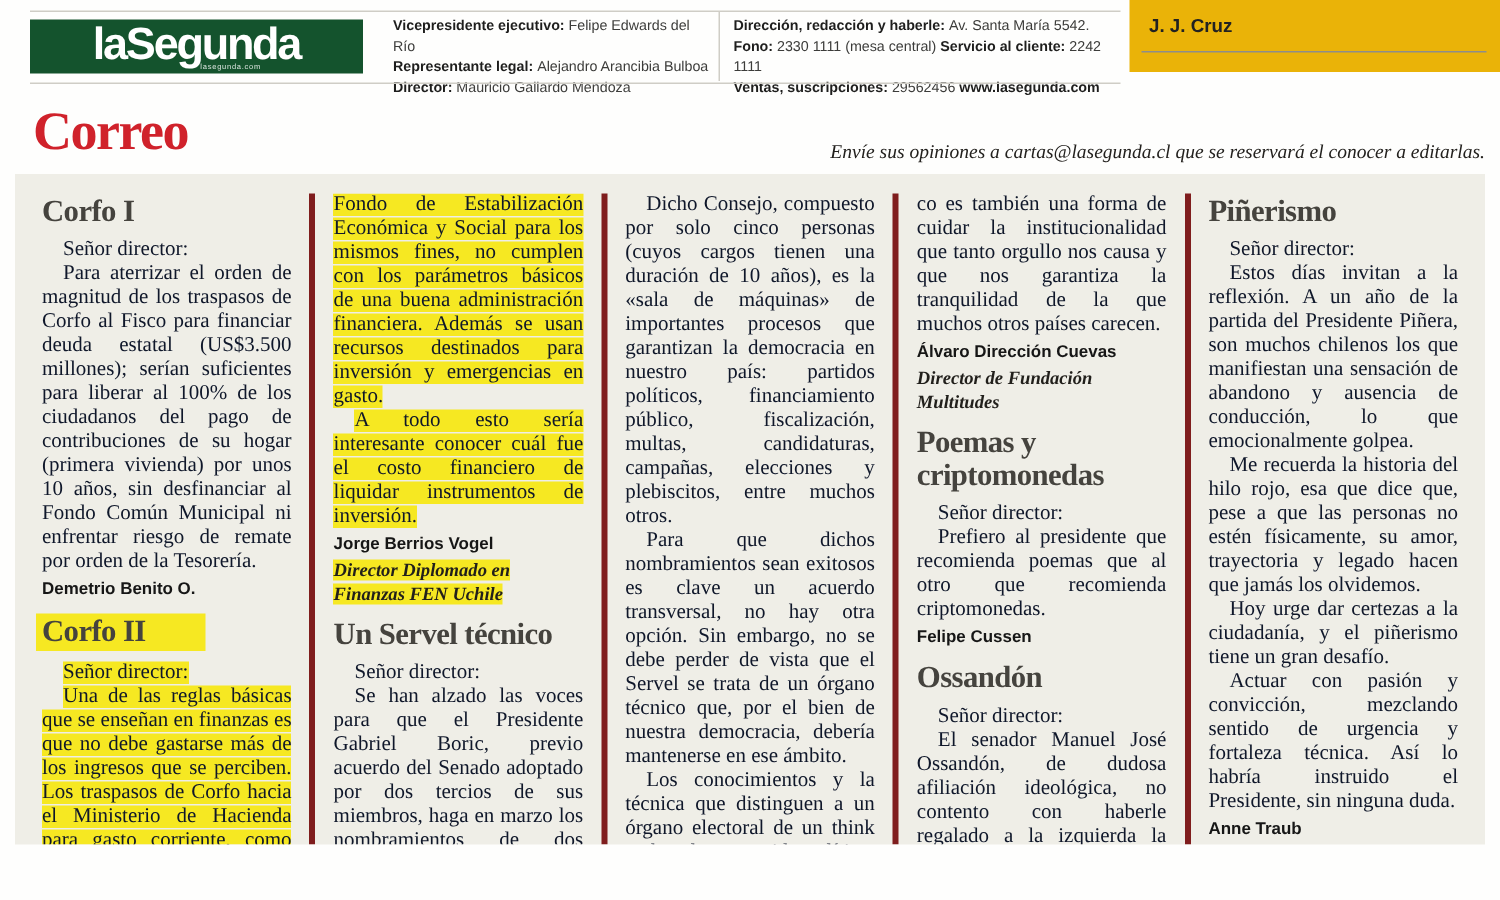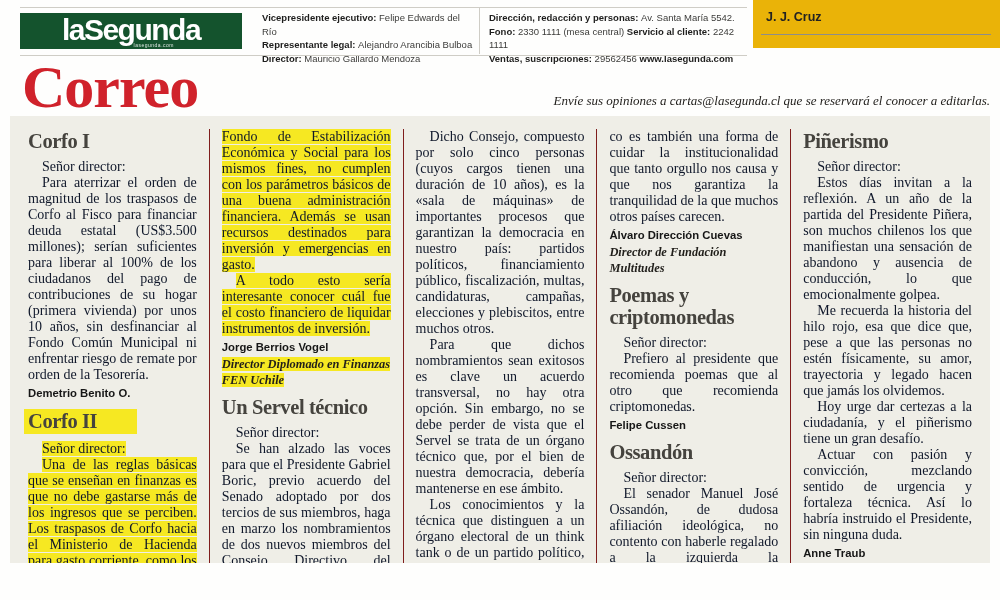--- a/index.html
+++ b/index.html
@@ -24,29 +24,29 @@
   .mast-info-2 { left:489px; width:258px; }
   .mast-sep { position:absolute; left:479px; top:8px; width:1px; height:46px; background:#cfcdc6; }
   .author-panel { position:absolute; left:753px; top:0; width:247px; height:48px; background:#eab308; }
   .author-name { position:absolute; left:13px; top:10px; font-family:"Liberation Sans", sans-serif;
                  font-weight:bold; font-size:12.5px; color:#222; }
   .author-rule { position:absolute; left:8px; top:34px; width:230px; height:1px; background:#8d8d8b; }
 
   
   .section-head { position:absolute; left:0; top:60px; width:1000px; height:56px; }
   .correo-title { position:absolute; left:22px; top:4px; font-family:"Liberation Serif", serif;
-                  font-weight:bold; font-size:60px; line-height:46px; color:#d0222b;
+                  font-weight:bold; font-size:36px; line-height:46px; color:#d0222b;
                   letter-spacing:-1px; }
   .section-note { position:absolute; right:10px; top:33px; font-style:italic; font-size:13px;
                   color:#23211e; }
 
   
   .content { position:absolute; left:10px; top:116px; width:980px; height:447px;
              background:#efeee7; display:flex; padding:13px 6px 0 6px; overflow:hidden; }
-  .col { flex:1 1 0; padding:0 12px; border-right:1px solid #7f1d1d; overflow:hidden; }
+  .col { flex:1 1 0; padding:0 12px; border-right:4px solid #7f1d1d; overflow:hidden; }
   .col:last-child { border-right:none; }
 
   h2.letter-heading { font-family:"Liberation Serif", serif; font-weight:bold; font-size:20.5px;
                       line-height:22px; color:#45433e; letter-spacing:-0.4px; margin:8px 0 7px; }
   .col h2.letter-heading:first-child { margin-top:1px; }
   p.para { font-size:14px; line-height:16px; text-align:justify; color:#0f172a; margin:0; }
   p.para.indent { text-indent:14px; }
   p.signature { font-family:"Liberation Sans", sans-serif; font-weight:bold; font-size:11.3px;
                 line-height:15px; color:#161616; margin:3px 0 1px; }
   p.credential { font-style:italic; font-weight:bold; font-size:12.4px; line-height:16px;
@@ -65,21 +65,21 @@
       <span>laSegunda</span>
       <span class="logo-sub">lasegunda.com</span>
     </div>
     <div class="mast-info mast-info-1">
       <div><span class="b">Vicepresidente ejecutivo: </span><span>Felipe Edwards del Río</span></div>
       <div><span class="b">Representante legal: </span><span>Alejandro Arancibia Bulboa</span></div>
       <div><span class="b">Director: </span><span>Mauricio Gallardo Mendoza</span></div>
     </div>
     <div class="mast-sep"></div>
     <div class="mast-info mast-info-2">
-      <div><span class="b">Dirección, redacción y personas: </span><span>Av. Santa María 5542.</span></div>
+      <div><span class="b">Dirección, redacción y haberle: </span><span>Av. Santa María 5542.</span></div>
       <div><span class="b">Fono: </span><span>2330 1111 (mesa central) </span><span class="b">Servicio al cliente: </span><span>2242 1111</span></div>
       <div><span class="b">Ventas, suscripciones: </span><span>29562456 </span><span class="b">www.lasegunda.com</span></div>
     </div>
     <div class="rule rule-bottom"></div>
     <div class="author-panel">
       <div class="author-name">J. J. Cruz</div>
       <div class="author-rule"></div>
     </div>
   </div>
 

